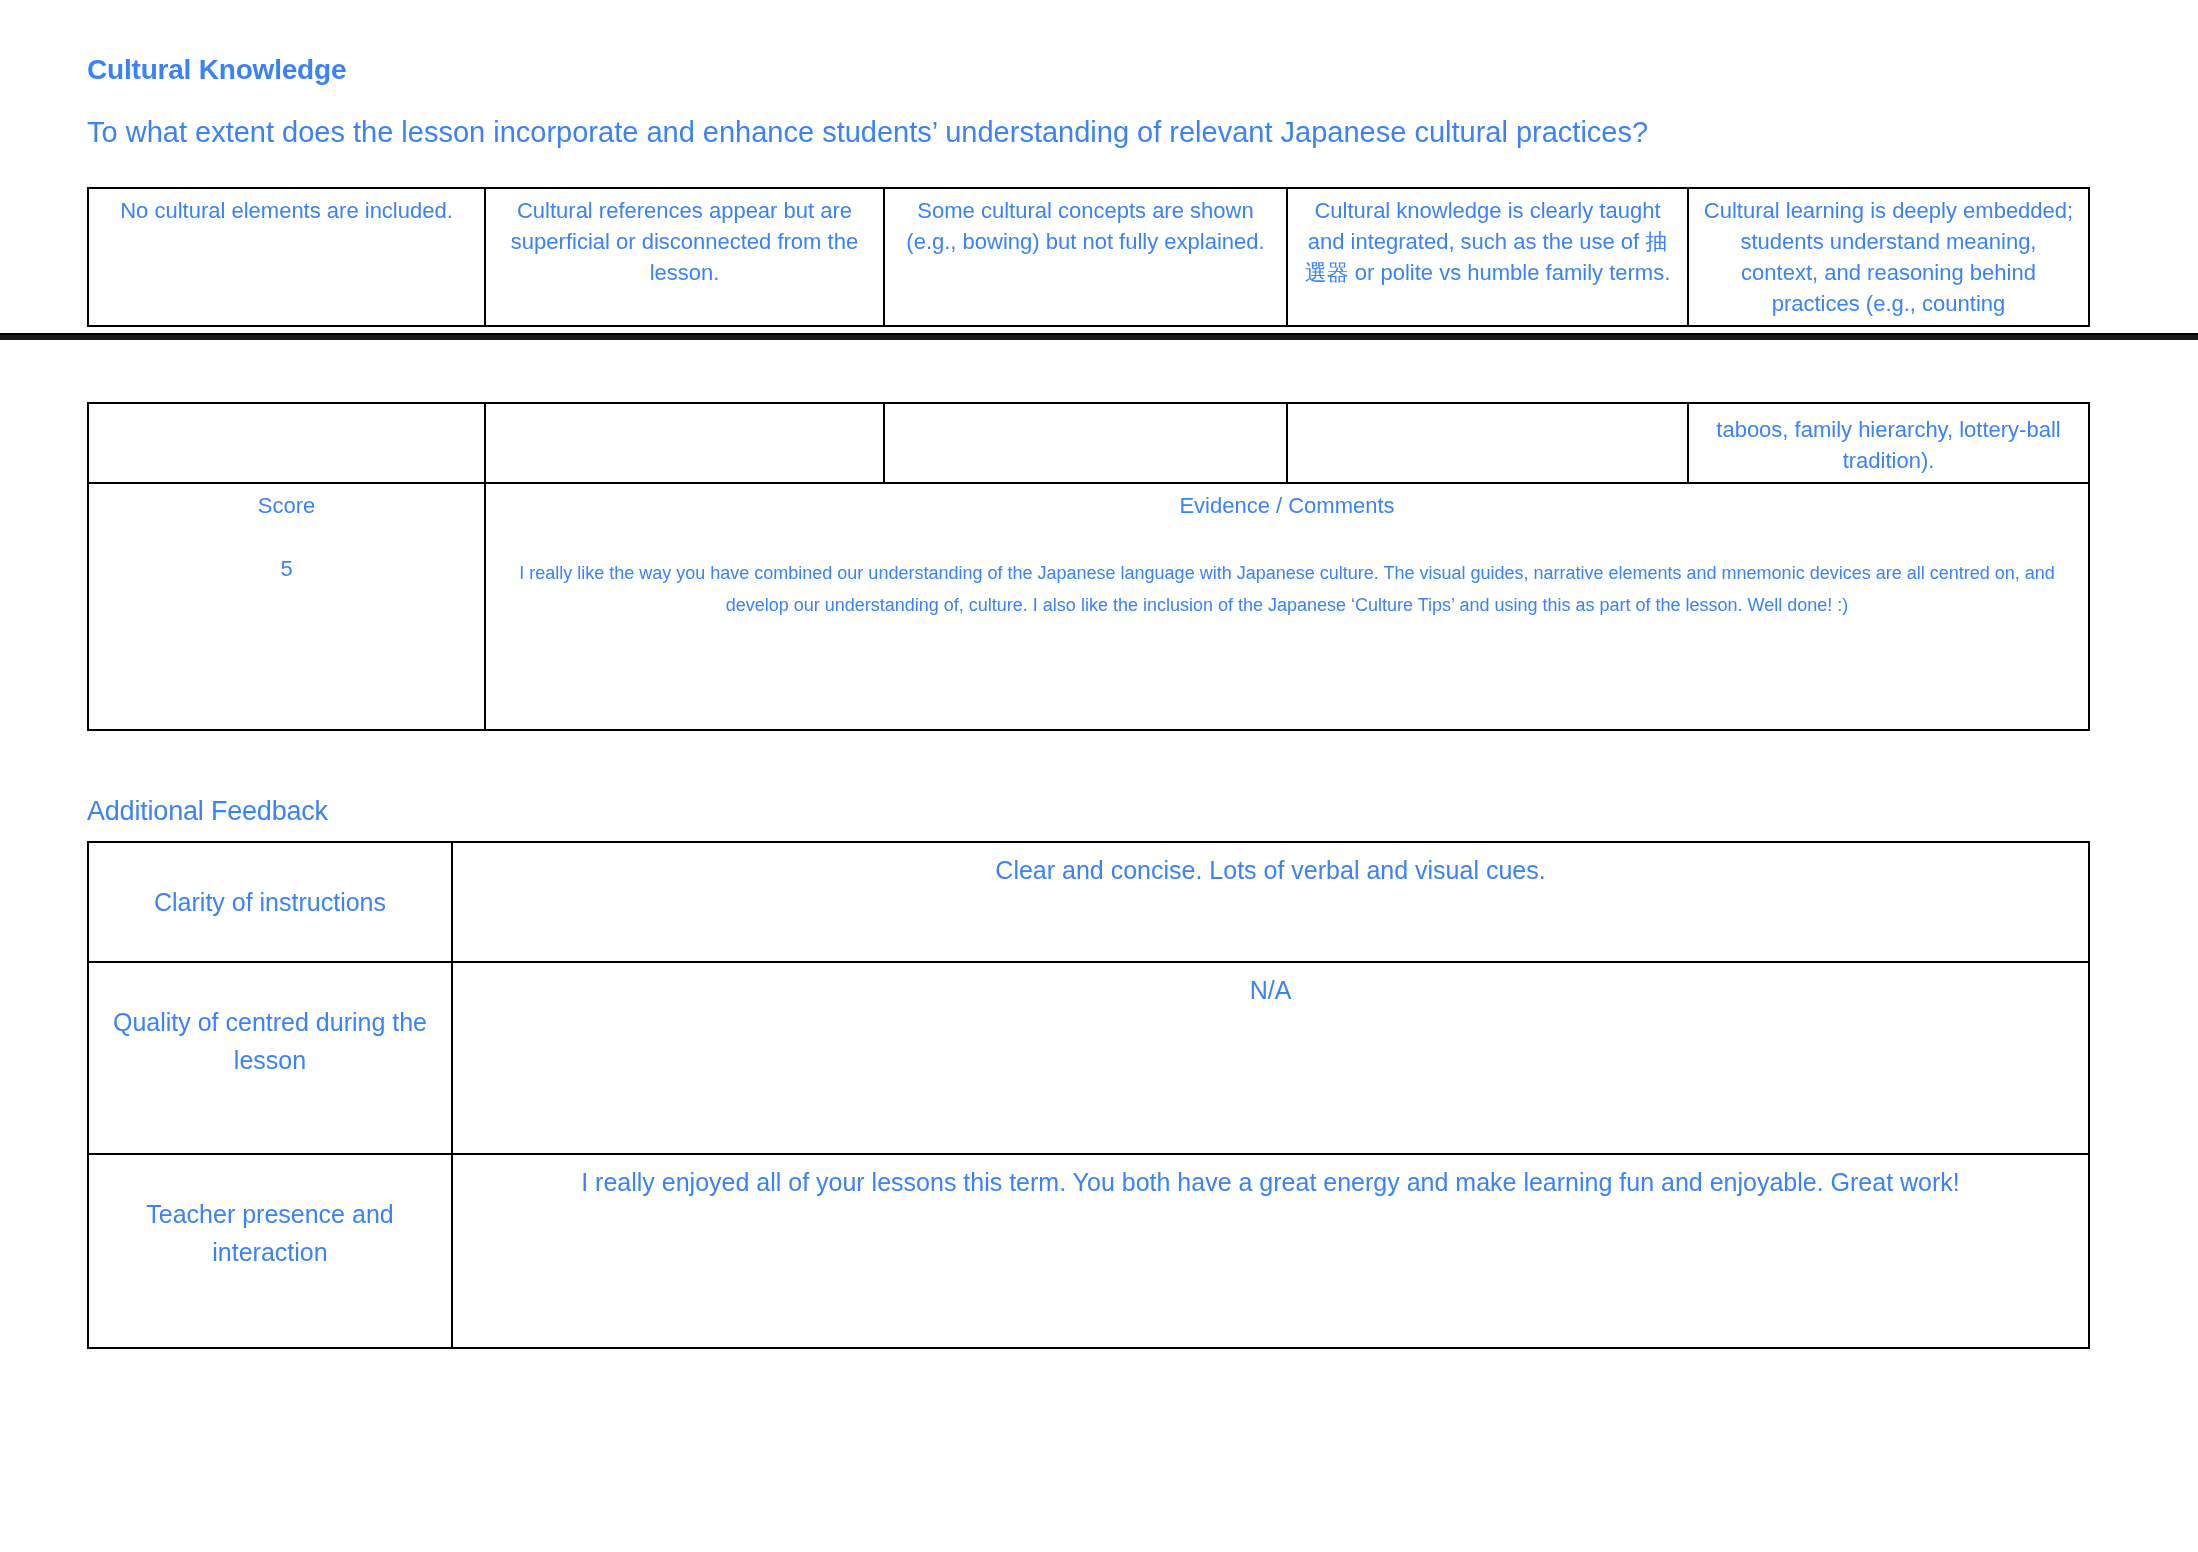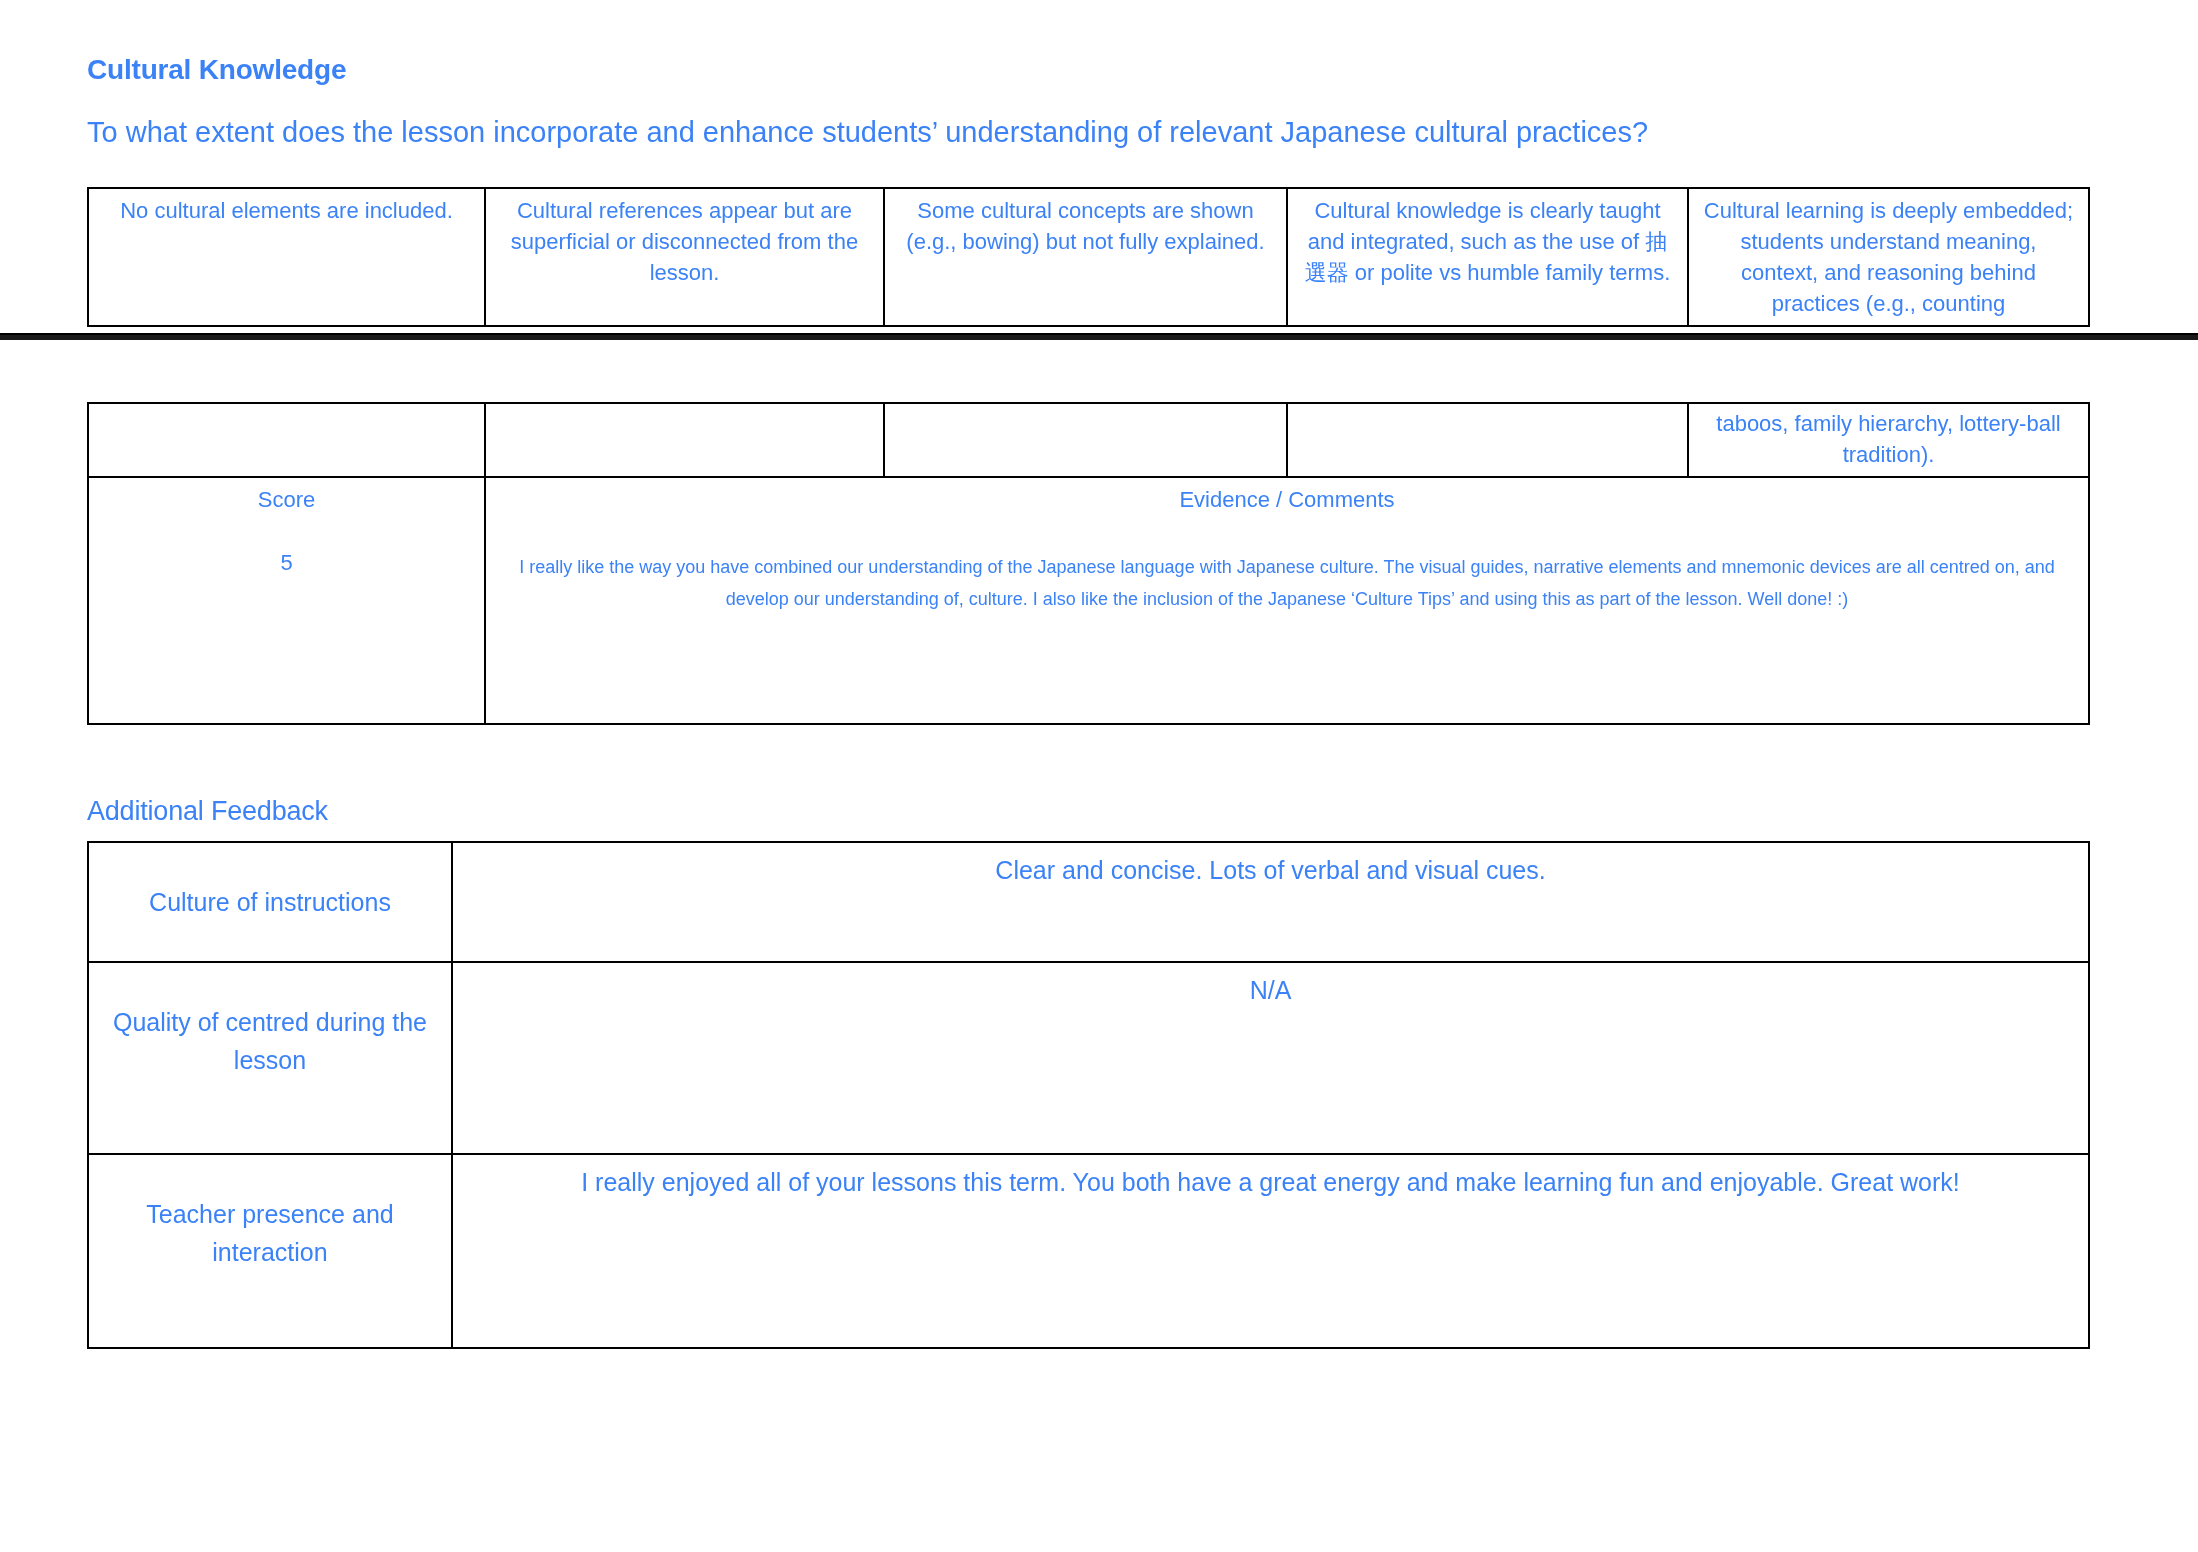--- a/index.html
+++ b/index.html
@@ -43,21 +43,21 @@
     .page-break {
       left: 0; top: 333px;
       width: 2198px; height: 7px;
       background: #1a1a1a;
       border-top: 2px solid #000000;
     }
 
     
     #rubric-table-2 { left: 87px; top: 402px; width: 2001px; }
     #rubric-table-2 td { font-size: 22px; line-height: 31px; }
-    #rubric-table-2 tr.cont-row td { height: 62px; padding-top: 4px; }
+    #rubric-table-2 tr.cont-row td { height: 62px; padding-top: 10px; }
     #rubric-table-2 tr.score-row td { height: 247px; }
     .cell-head { font-size: 22px; }
     .score-value { margin-top: 32px; font-size: 22px; }
     .evidence-text { margin-top: 36px; font-size: 18px; line-height: 32px; max-width: 1585px; }
 
     
     .feedback-heading {
       left: 87px; top: 796px;
       font-size: 27px; font-weight: normal;
       letter-spacing: -0.2px;
@@ -136,21 +136,21 @@
 
   <div class="abs feedback-heading">Additional Feedback</div>
 
   <table class="abs" id="feedback-table">
     <colgroup>
       <col style="width:364px">
         <col style="width:1637px">
     </colgroup>
     <tbody>
     <tr class="fb-row-0">
-      <td class="aspect-cell">Culture of instructions</td>
+      <td class="aspect-cell">Clarity of instructions</td>
       <td class="comment-cell">Clear and concise. Lots of verbal and visual cues.</td>
     </tr>
     <tr class="fb-row-1">
       <td class="aspect-cell">Quality of centred during the lesson</td>
       <td class="comment-cell">N/A</td>
     </tr>
     <tr class="fb-row-2">
       <td class="aspect-cell">Teacher presence and interaction</td>
       <td class="comment-cell">I really enjoyed all of your lessons this term. You both have a great energy and make learning fun and enjoyable. Great work!</td>
     </tr>

